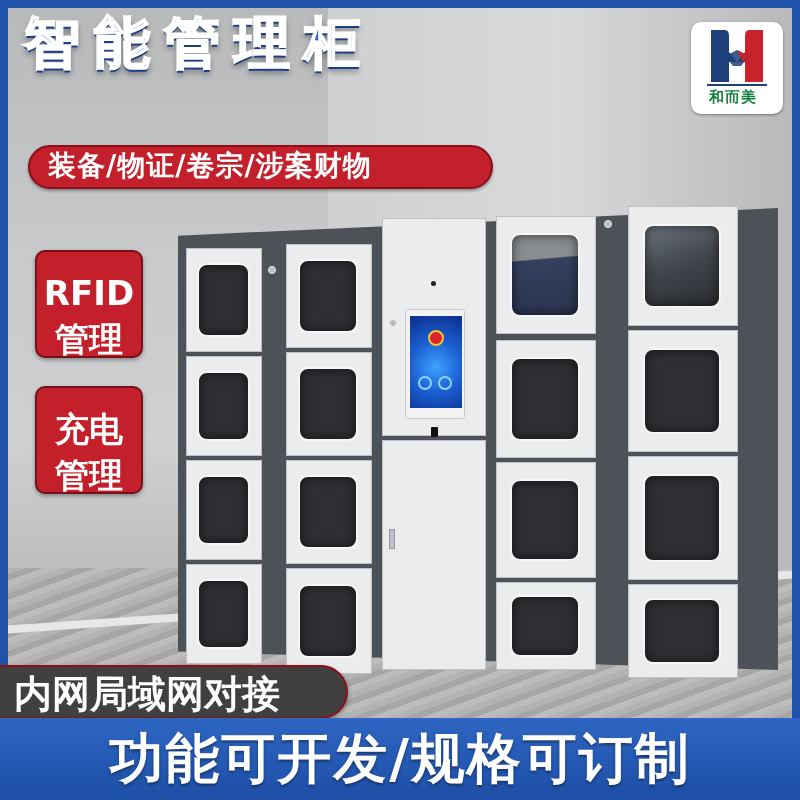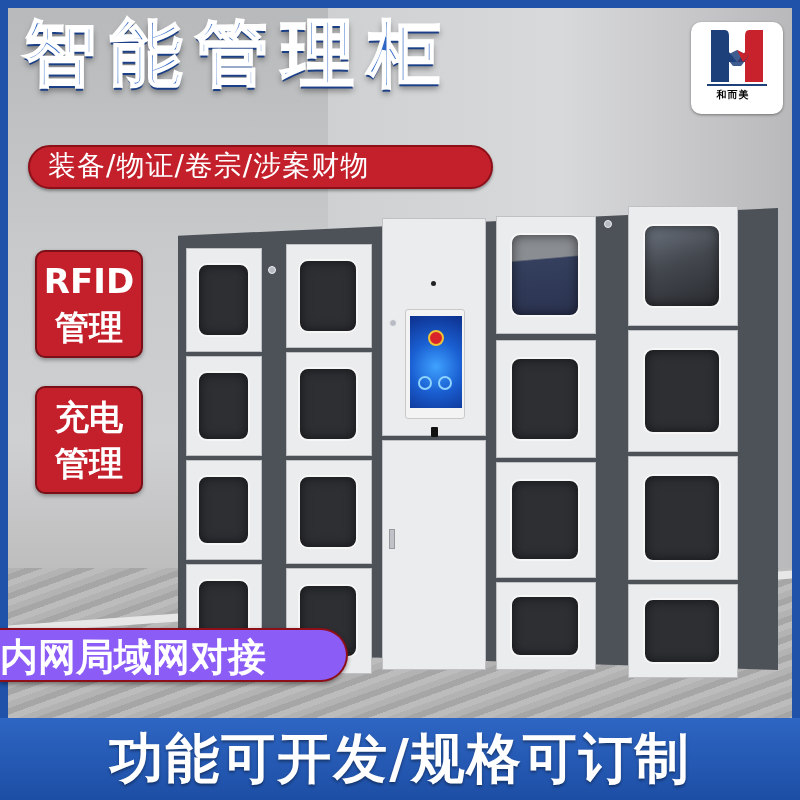--- a/index.html
+++ b/index.html
@@ -7,56 +7,56 @@
   body{font-family:"DejaVu Sans","Liberation Sans",sans-serif;position:relative}
   .frame{position:absolute;left:0;top:0;width:800px;height:800px;background:#1f52a8}
   .bg{position:absolute;left:8px;top:8px;width:784px;height:724px;
       background:linear-gradient(180deg,#b8b9bb 0%,#c9cacc 35%,#cfd0d2 60%,#bdbdbd 78%,#a9a9a9 100%);overflow:hidden}
   .wall-right{position:absolute;left:320px;top:0;width:464px;height:560px;
       background:linear-gradient(90deg,#cfd0d2 0%,#d8d9db 50%,#b9b9bb 100%)}
   .floor{position:absolute;left:0;top:560px;width:784px;height:170px;
       background:repeating-linear-gradient(160deg,#b3b3b3 0 6px,#a6a6a6 6px 12px,#bcbcbc 12px 18px)}
   .baseboard{position:absolute;left:0;top:590px;width:784px;height:8px;background:#e7e7e7;transform:skewY(-4deg)}
 
-  .title{position:absolute;left:16px;top:-2px;font-size:72px;font-weight:bold;letter-spacing:14px;
+  .title{position:absolute;left:16px;top:-2px;font-size:56px;font-weight:bold;letter-spacing:14px;
       color:#2f68c4;-webkit-text-stroke:2px #ffffff;
       text-shadow:0 3px 0 #1a3f86,0 5px 6px rgba(0,0,0,.45);
       font-family:"DejaVu Sans",sans-serif}
   .logo{position:absolute;left:683px;top:14px;width:92px;height:92px;background:#ffffff;border-radius:10px;
       box-shadow:0 1px 3px rgba(0,0,0,.4)}
   .logo svg{position:absolute;left:0;top:0}
-  .logo-text{position:absolute;left:0;top:66px;width:84px;text-align:center;font-size:10px;font-weight:bold;color:#000000;letter-spacing:1px}
+  .logo-text{position:absolute;left:0;top:66px;width:84px;text-align:center;font-size:15px;font-weight:bold;color:#15803d;letter-spacing:1px}
 
   .pill{position:absolute;left:20px;top:137px;width:465px;height:44px;border-radius:22px;background:#c3202b;
-      border:2px solid #8d1019;color:#fff;font-size:28px;font-weight:normal;line-height:38px;padding-left:18px;letter-spacing:1px;
+      border:2px solid #8d1019;color:#fff;font-size:28px;font-weight:bold;line-height:38px;padding-left:18px;letter-spacing:1px;
       box-shadow:0 2px 3px rgba(0,0,0,.35)}
 
   .badge{position:absolute;left:27px;width:108px;height:108px;border-radius:10px;background:#c3202b;
       border:2px solid #7a0f17;color:#fff;font-weight:bold;text-align:center;box-shadow:0 2px 4px rgba(0,0,0,.35)}
   .badge .l1,.badge .l2{display:block;font-size:34px;line-height:46px}
-  .badge .l1{margin-top:6px}
+  .badge .l1{margin-top:18px}
 
   .cabinet{position:absolute;left:170px;top:192px;width:600px;height:470px}
   .body{position:absolute;background:#4d5158}
   .door{position:absolute;background:#ebecee;border:1px solid #bfc1c4}
   .win{position:absolute;left:13%;top:14%;width:72%;height:72%;background:#2d2f33;border-radius:10px;
        border:2px solid #f6f6f6;box-shadow:inset 0 0 12px rgba(0,0,0,.6)}
   .win.refl{background:linear-gradient(160deg,#6d7580 0%,#44484f 45%,#2a2c30 100%)}
   .win.blue{background:linear-gradient(175deg,#8a8d92 0 30%,#34405e 32%,#2b3350 100%)}
   .lock{position:absolute;width:8px;height:8px;border-radius:50%;background:#b7bcc4;border:1px solid #eee}
 
   .screen{position:absolute;left:22px;top:90px;width:60px;height:110px;background:#f3f3f3;border:1px solid #c9c9c9;border-radius:3px}
   .screen-inner{position:absolute;left:4px;top:6px;width:52px;height:92px;
        background:radial-gradient(circle at 50% 55%,#3fa2ff 0%,#1a5fd2 45%,#0d2f8c 100%)}
   .emblem{position:absolute;left:18px;top:14px;width:16px;height:16px;border-radius:50%;background:#d8232a;border:2px solid #f1c232}
   .sbtn{position:absolute;top:60px;width:14px;height:14px;border-radius:50%;border:2px solid #8fd3ff}
   .handle{position:absolute;left:6px;top:120px;width:6px;height:20px;background:#bfc3c9;border:1px solid #999}
 
-  .net-tag{position:absolute;left:0;top:628px;width:348px;height:54px;background:#8b5cf6;
-       border-radius:0 27px 27px 0;color:#fff;font-size:38px;font-weight:bold;line-height:54px;
+  .net-tag{position:absolute;left:0;top:665px;width:348px;height:54px;background:#404040;
+       border-radius:0 27px 27px 0;color:#fff;font-size:38px;font-weight:bold;line-height:54px;padding-left:14px;
        box-shadow:0 2px 4px rgba(0,0,0,.4);border:2px solid #8d1019;border-left:none}
   .footer{position:absolute;left:0;top:718px;width:800px;height:96px;
        background:linear-gradient(180deg,#2e66c3 0%,#1a4aa0 100%)}
   .footer-text{position:absolute;left:0;top:0;width:800px;text-align:center;color:#fff;font-size:54px;font-weight:bold;
        line-height:82px;letter-spacing:2px;text-shadow:0 2px 3px rgba(0,0,0,.4)}
 </style>
 </head>
 <body>
 
 <div class="frame">

